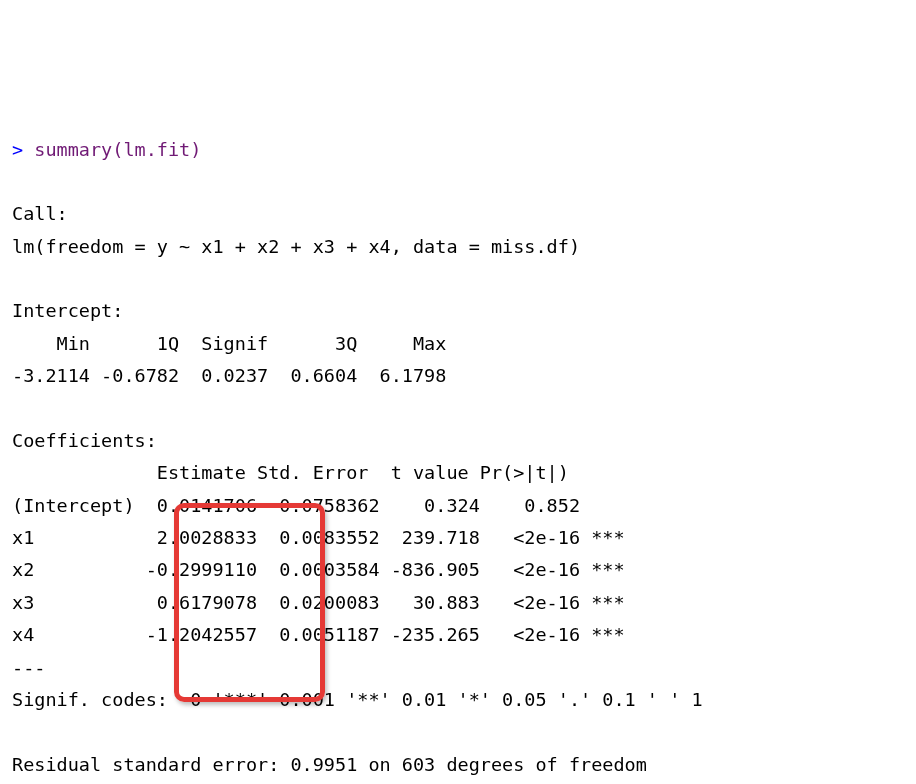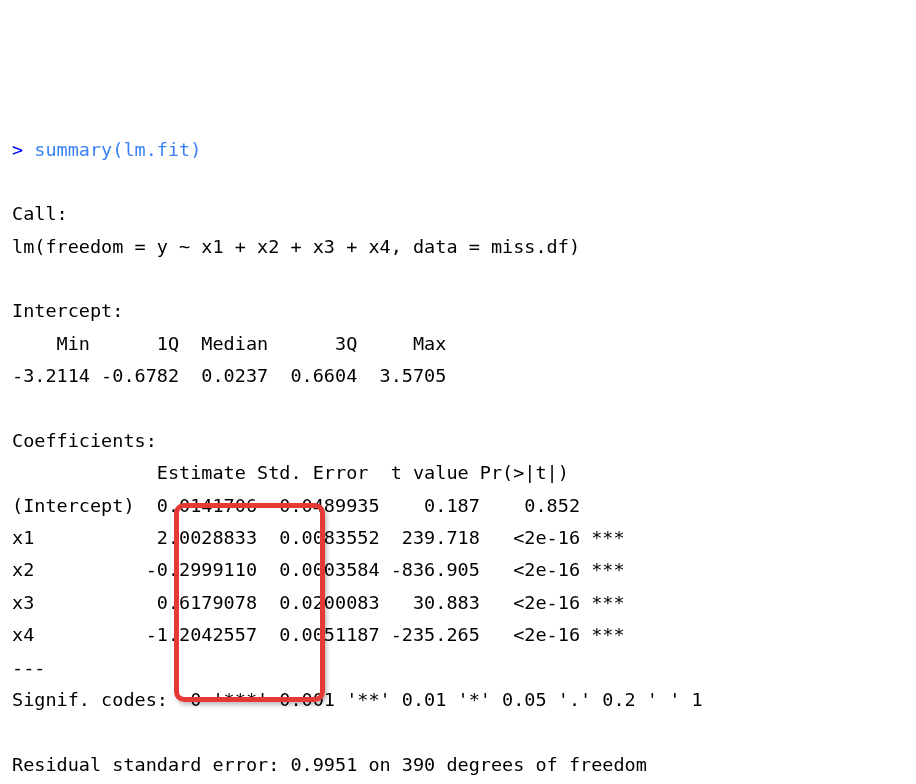--- a/index.html
+++ b/index.html
@@ -15,21 +15,21 @@
       background: #fff;
       padding: 4px 12px 16px;
       white-space: pre;
       width: 916px;
       position: relative;
     }
     .prompt {
       color: #0000ff;
     }
     .command {
-      color: #3b82f6;
+      color: #701a75;
       margin-top: 20px;
     }
     .output {
       color: #000;
       position: relative;
     }
     .highlight-box {
       position: absolute;
       border: 5px solid #e53935;
       border-radius: 10px;
@@ -42,34 +42,34 @@
 <body>
 
 
 
 <span class="prompt">&gt; </span><span class="command">summary(lm.fit)</span>
 <div class="output"><span></span>
 <span>Call:</span>
 <span>lm(freedom = y ~ x1 + x2 + x3 + x4, data = miss.df)</span>
 <span></span>
 <span>Intercept:</span>
-<span>    Min      1Q  Median      3Q     Max </span>
-<span>-3.2114 -0.6782  0.0237  0.6604  3.5705 </span>
+<span>    Min      1Q  Signif      3Q     Max </span>
+<span>-3.2114 -0.6782  0.0237  0.6604  6.1798 </span>
 <span></span>
 <span>Coefficients:</span>
 <span>             Estimate Std. Error  t value Pr(&gt;|t|)    </span>
-<span>(Intercept)  0.0141706  0.0489935    0.187    0.852    </span>
+<span>(Intercept)  0.0141706  0.0758362    0.324    0.852    </span>
 <span>x1           2.0028833  0.0083552  239.718   &lt;2e-16 ***</span>
 <span>x2          -0.2999110  0.0003584 -836.905   &lt;2e-16 ***</span>
 <span>x3           0.6179078  0.0200083   30.883   &lt;2e-16 ***</span>
 <span>x4          -1.2042557  0.0051187 -235.265   &lt;2e-16 ***</span>
 <span>---</span>
-<span>Signif. codes:  0 '***' 0.001 '**' 0.01 '*' 0.05 '.' 0.2 ' ' 1</span>
+<span>Signif. codes:  0 '***' 0.001 '**' 0.01 '*' 0.05 '.' 0.1 ' ' 1</span>
 <span></span>
-<span>Residual standard error: 0.9951 on 390 degrees of freedom</span>
+<span>Residual standard error: 0.9951 on 603 degrees of freedom</span>
 
 
 
 <div class="highlight-box" style="top:337px;left:162px;width:151px;height:199px;"></div>
 </div>
 
 
 
 
 

